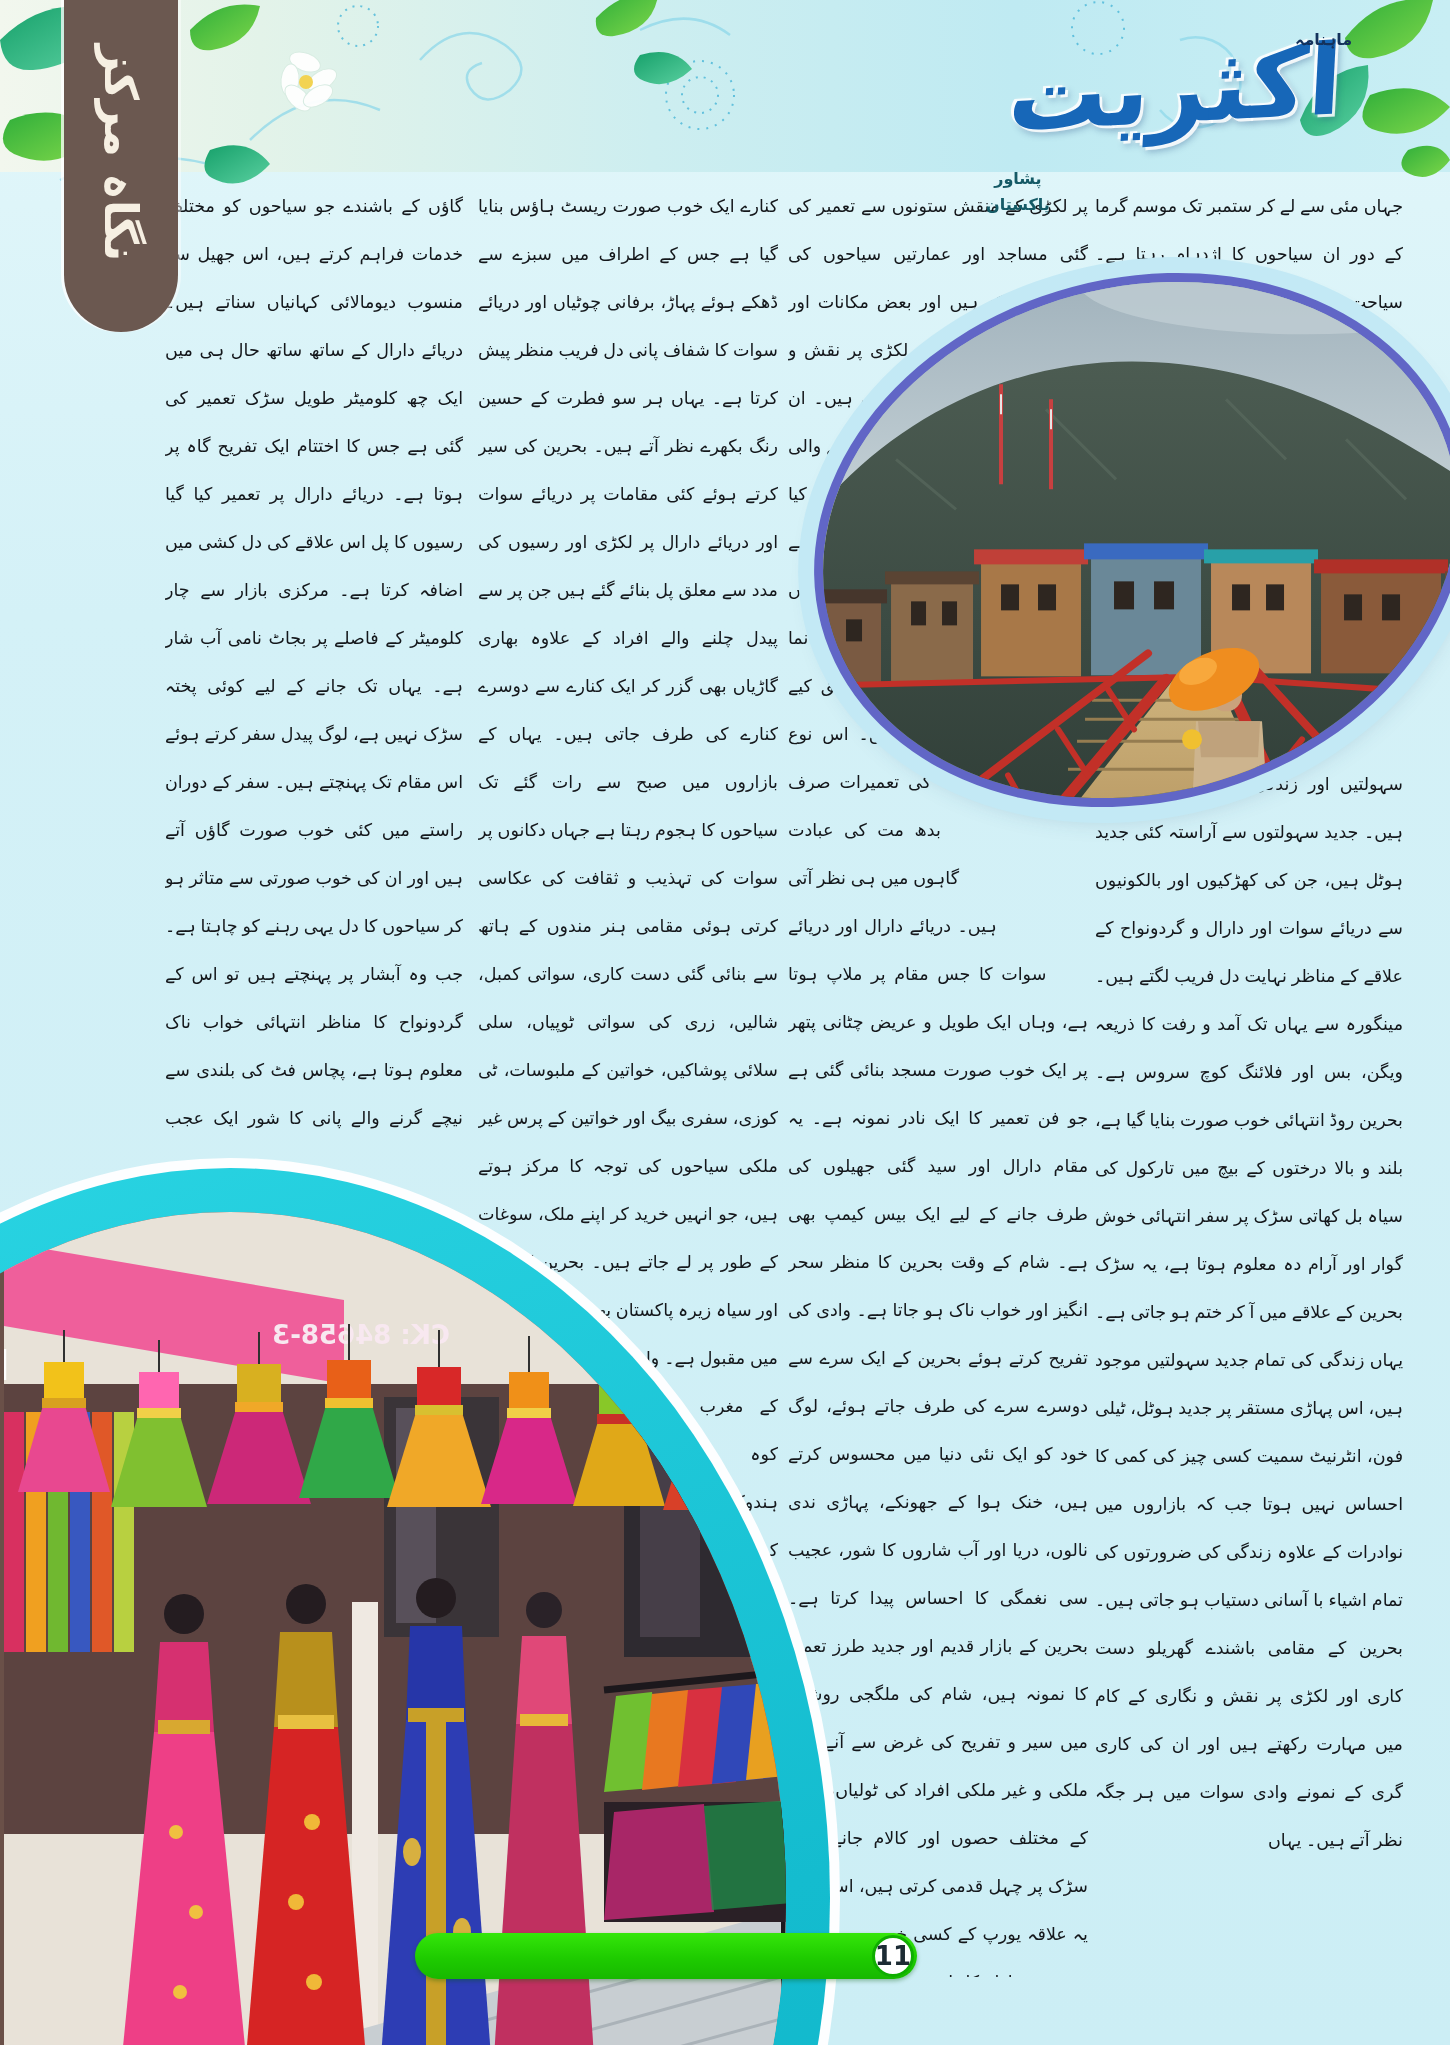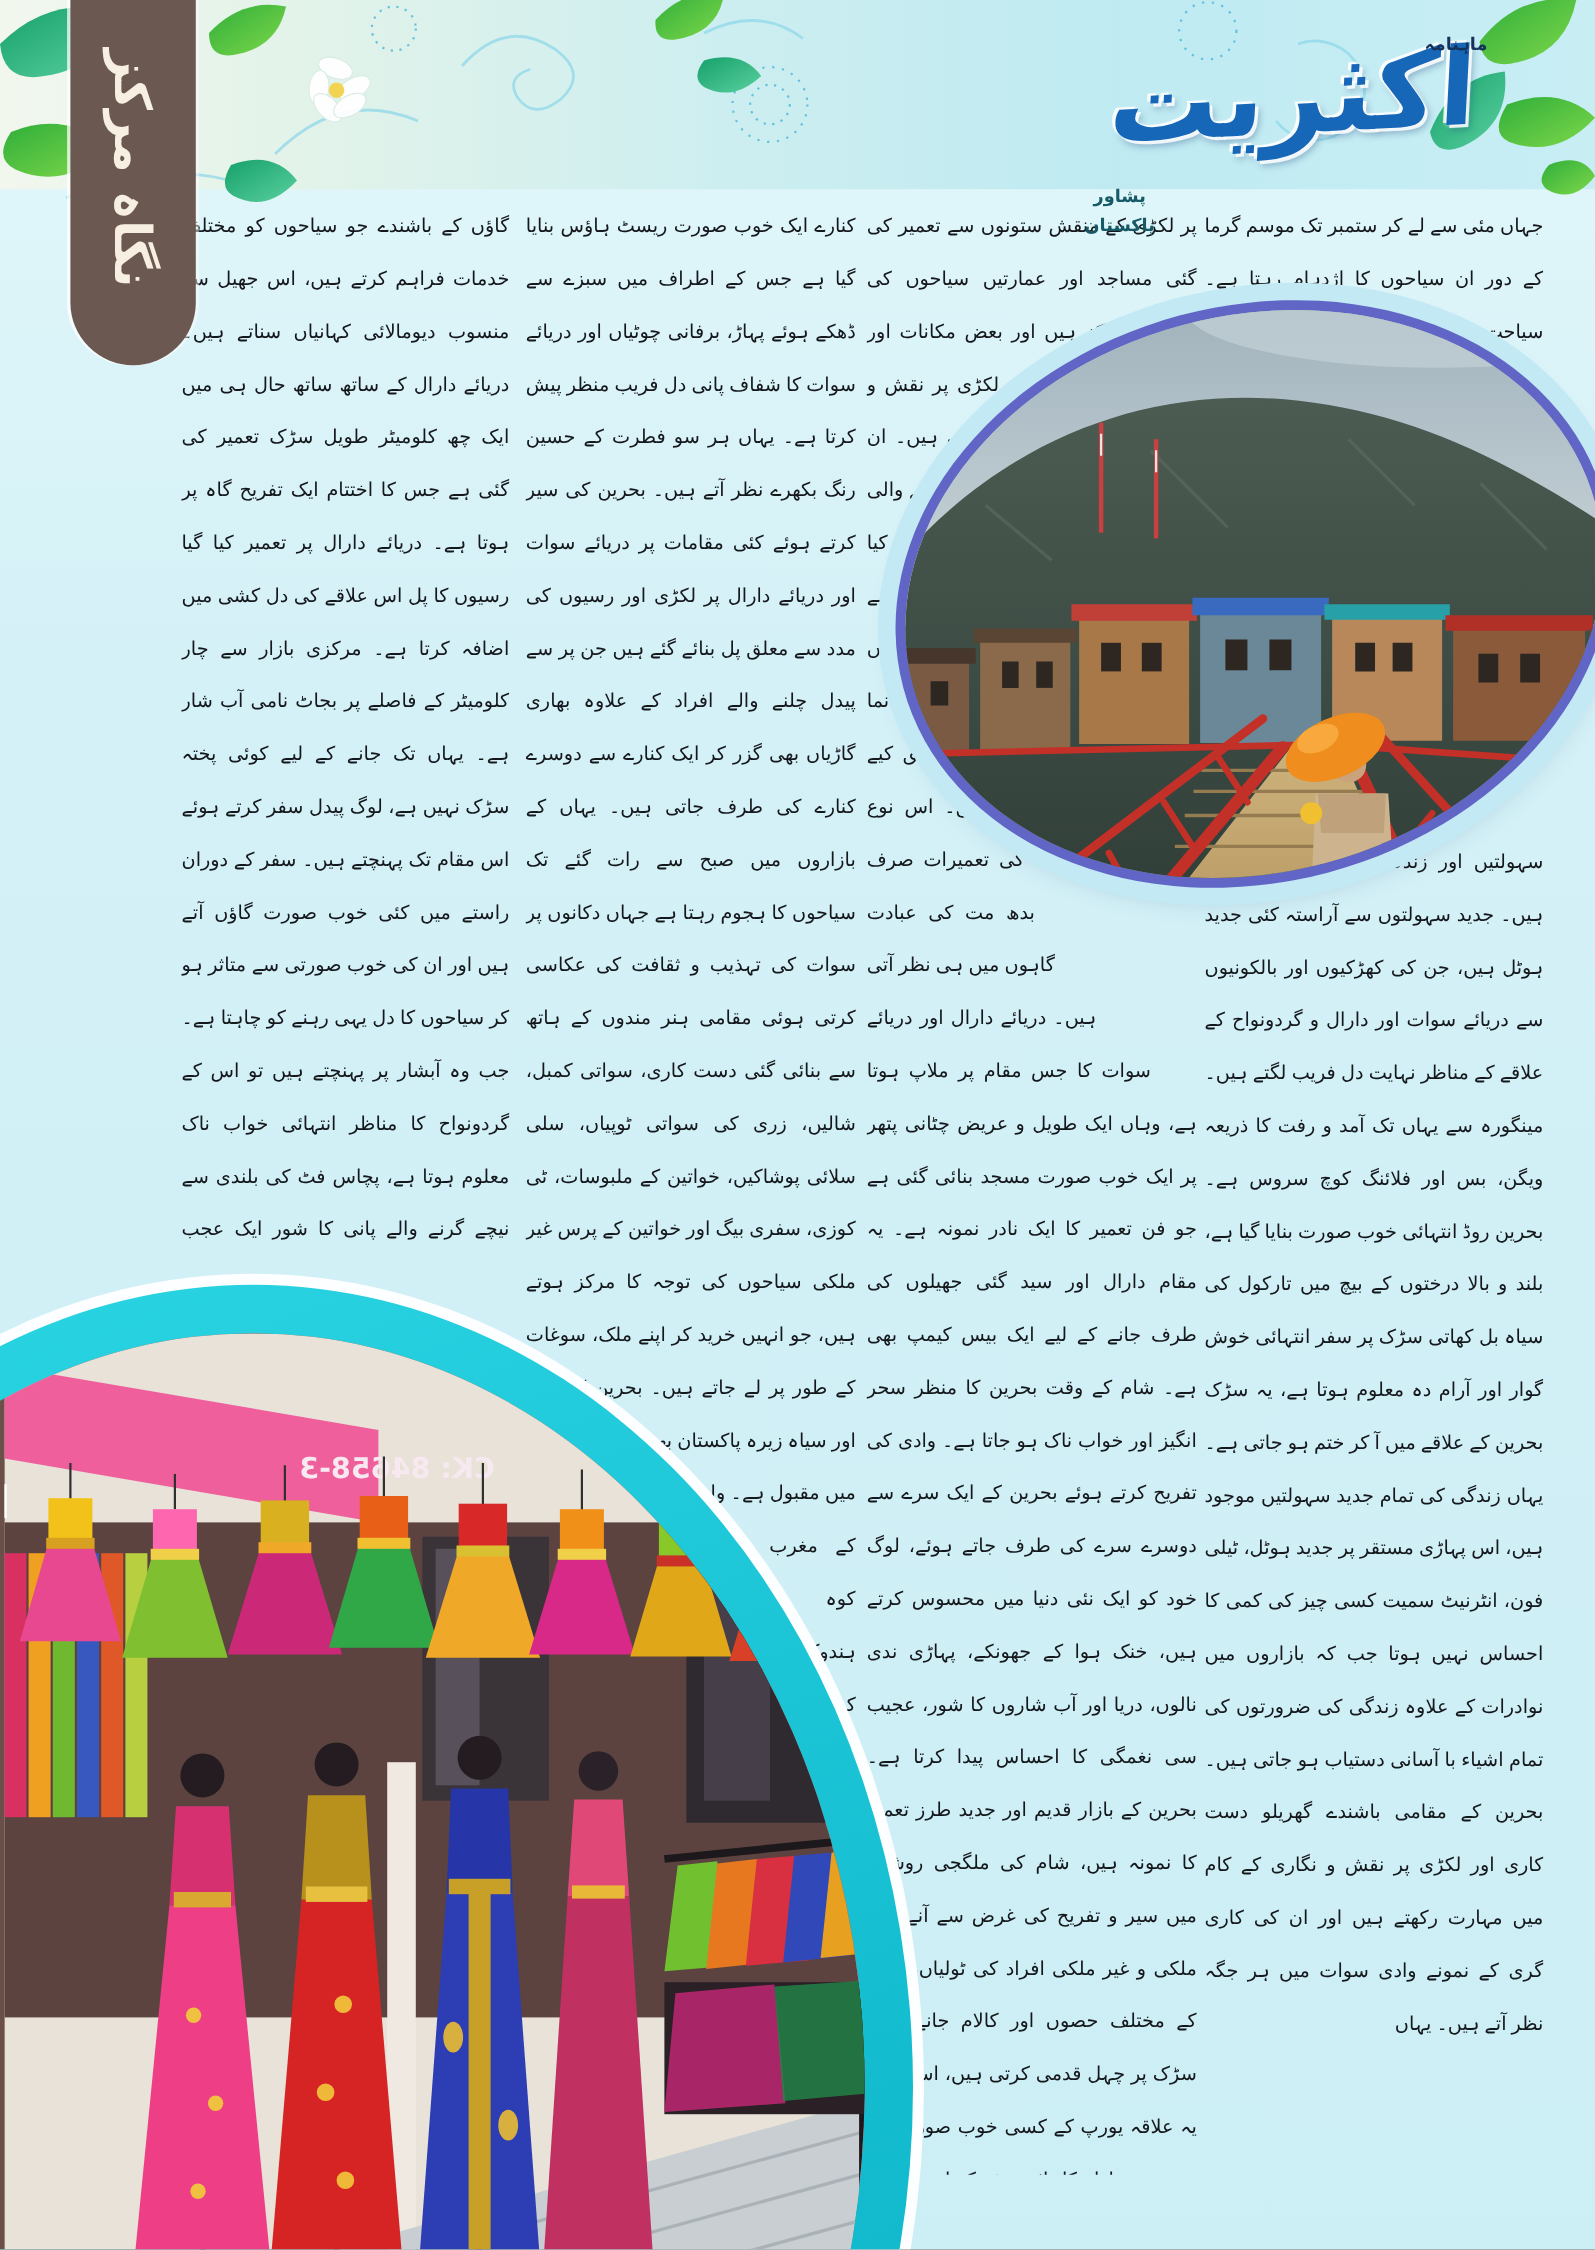--- a/index.html
+++ b/index.html
@@ -439,14 +439,17 @@
             </g>
             <rect x="600" y="590" width="200" height="120" fill="#2a2026"></rect>
             <polygon points="610,600 700,592 710,700 600,708" fill="#c82878" opacity="0.8"></polygon>
             <polygon points="700,594 790,588 798,690 708,698" fill="#208848" opacity="0.8"></polygon>
           </g>
         </svg>
       </div>
     </div>
   </div>
 
+  <div class="page-pill">
+    <div class="page-num">11</div>
+  </div>
 
 </div>
 
 </body></html>

